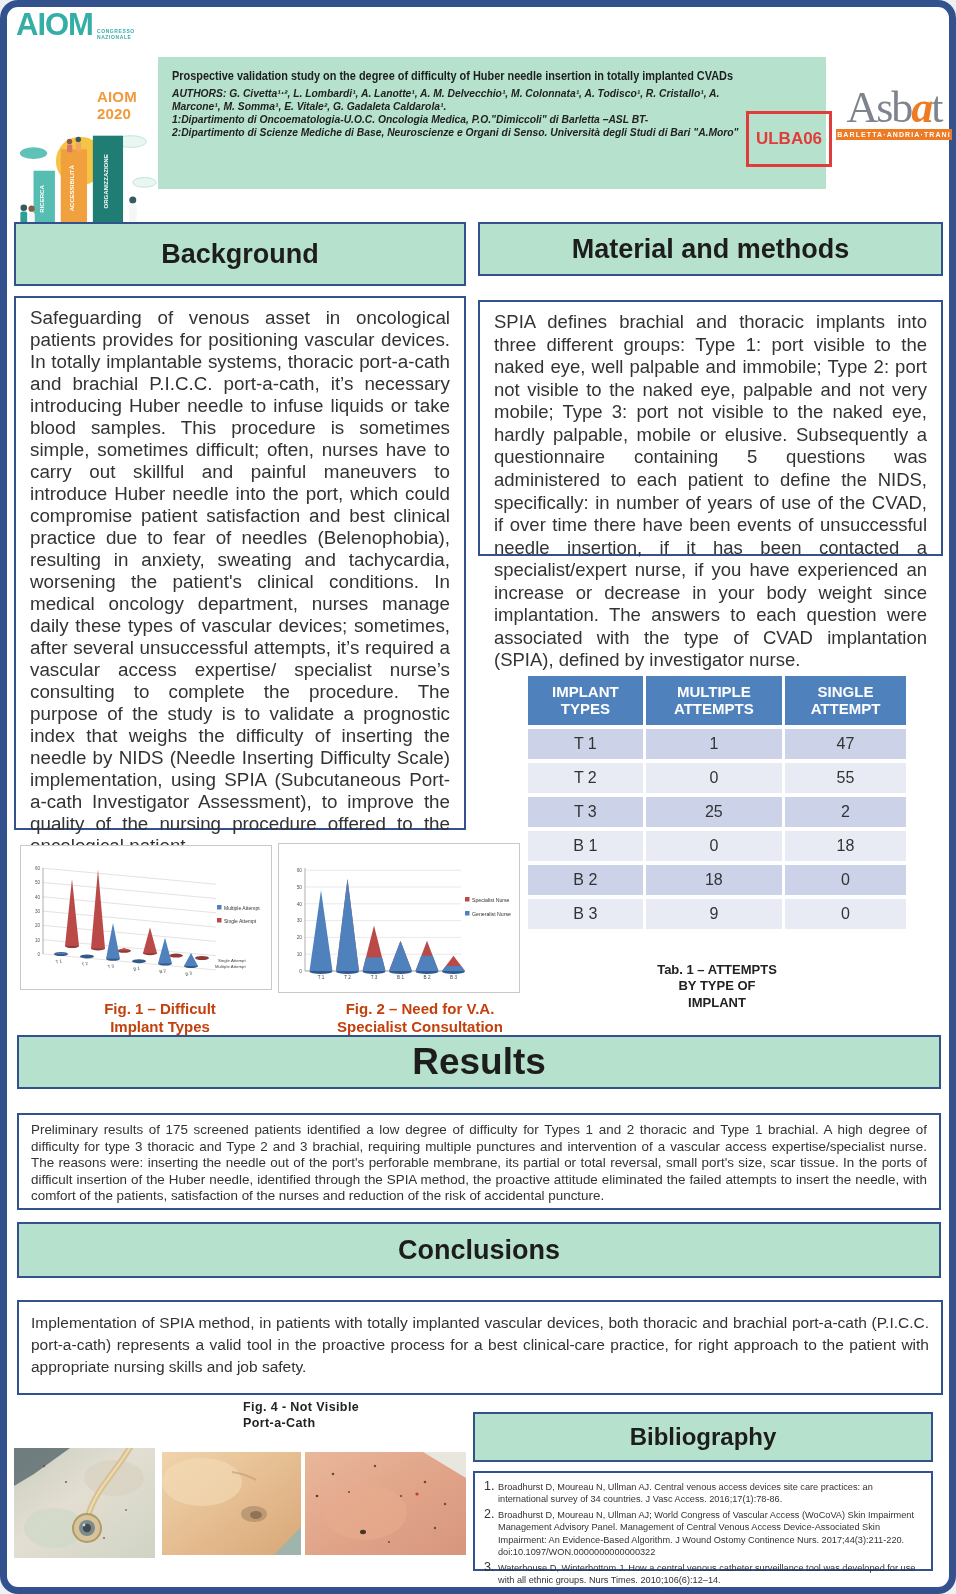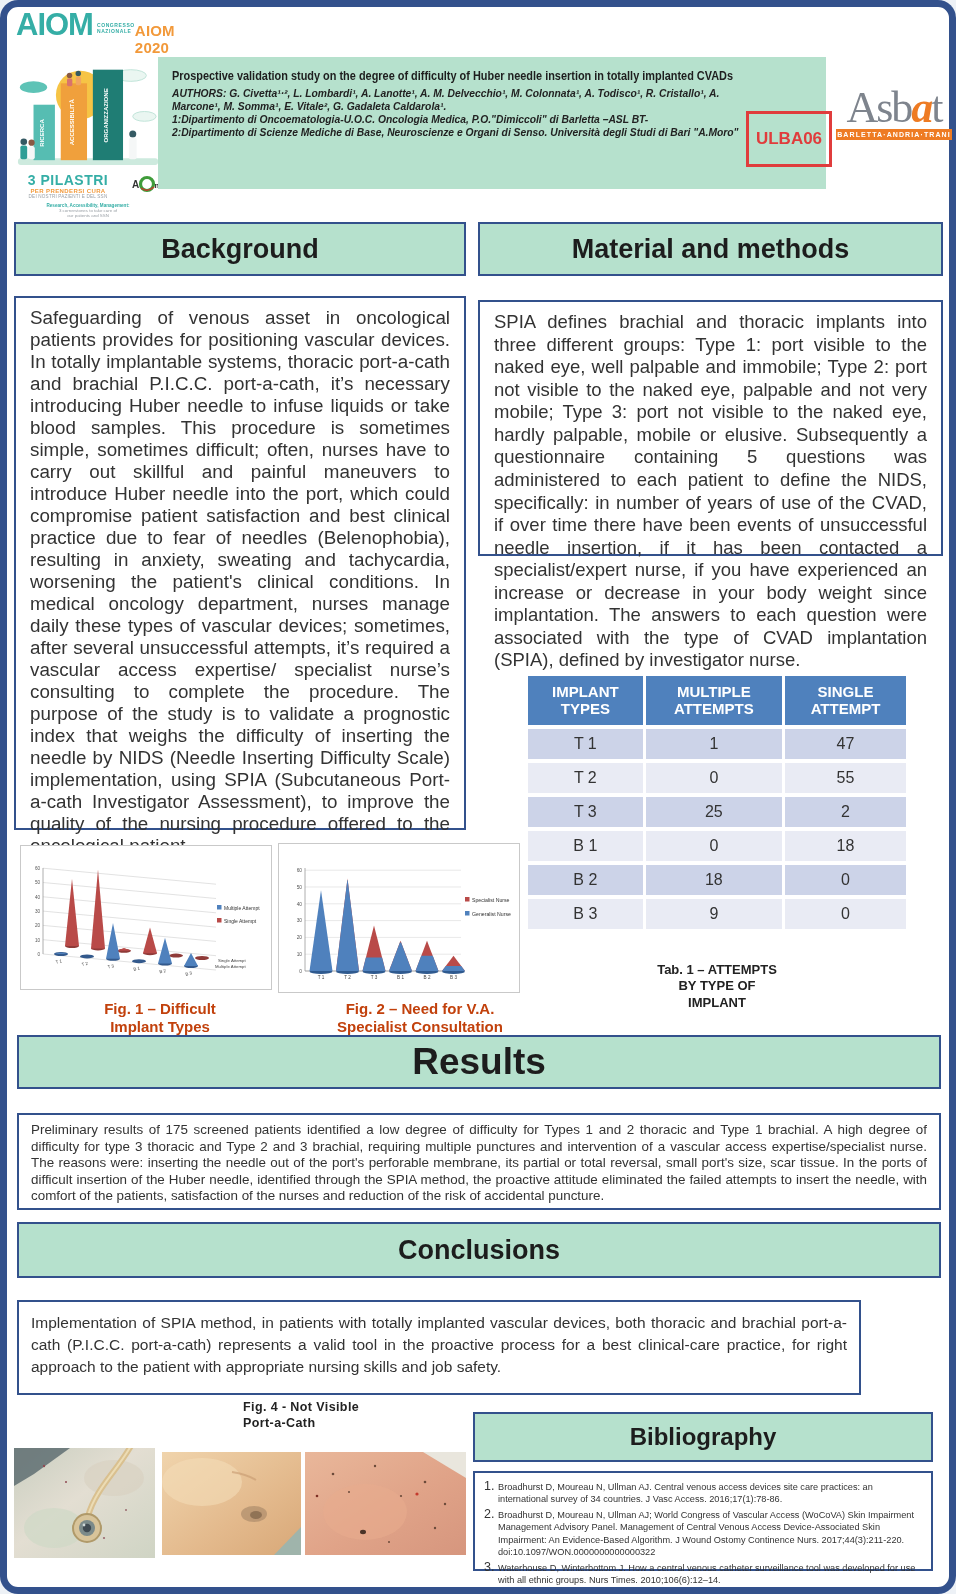--- a/index.html
+++ b/index.html
@@ -4,21 +4,21 @@
 <style>
   html,body{margin:0;padding:0;}
   body{width:956px;height:1594px;position:relative;background:#edf1f6;
        font-family:"Liberation Sans", sans-serif;overflow:hidden;}
   .poster{position:absolute;inset:0;background:#fff;border-radius:18px;
           box-shadow:inset 0 0 0 7px #33518c;}
   
   .congress-logo{position:absolute;left:16px;top:12px;width:144px;}
   .congress-top{display:flex;align-items:flex-start;gap:4px;}
   .xxii{font-size:31px;font-weight:bold;color:#35aea6;line-height:.85;letter-spacing:-1px;}
-  .congress-right{display:flex;flex-direction:row;margin-top:10px;}
+  .congress-right{display:flex;flex-direction:column;margin-top:16px;gap:48px;}
   .congress-small{font-size:5px;color:#35aea6;letter-spacing:.6px;font-weight:bold;}
   .congress-name{font-size:15px;font-weight:bold;color:#f2993a;letter-spacing:.2px;}
   .pillars-wrap{margin-top:2px;}
   .tre-pilastri{margin-top:1px;display:flex;align-items:center;gap:10px;}
   .tp-col{text-align:center;flex:1;}
   .tp-title{font-size:14px;font-weight:bold;color:#35aea6;letter-spacing:.5px;}
   .tp-sub{font-size:6px;font-weight:bold;color:#f2993a;letter-spacing:.4px;}
   .tp-sub2{font-size:4.6px;color:#9aa0a6;letter-spacing:.2px;}
   .tp-foot{margin-top:4px;text-align:center;}
   .tp-f1{font-size:4.6px;font-weight:bold;color:#35aea6;}
@@ -34,28 +34,28 @@
   .asbat{position:absolute;left:836px;top:88px;width:116px;text-align:center;}
   .asbat-word{font-family:"Liberation Serif",serif;font-size:44px;line-height:.9;color:#7e848d;letter-spacing:-2px;}
   .asbat-a{color:#ee7b23;font-style:italic;font-weight:bold;}
   .asbat-bar{background:#ee7b23;color:#fff;font-size:7px;font-weight:bold;letter-spacing:1.1px;
              padding:2px 0;margin-top:1px;}
   
   .sec-header{position:absolute;background:#b6e1cd;border:2px solid #33518c;display:flex;
               align-items:center;justify-content:center;font-weight:bold;color:#1d1d1d;box-sizing:border-box;}
   .sec-box{position:absolute;border:2px solid #33518c;background:#fff;box-sizing:border-box;
            color:#333;text-align:justify;}
-  .h-bg{left:14px;top:222px;width:452px;height:54px;font-size:27px;}
+  .h-bg{left:14px;top:222px;width:452px;height:64px;font-size:27px;}
   .h-mm{left:478px;top:222px;width:465px;height:54px;font-size:27px;}
   .box-bg{left:14px;top:296px;width:452px;height:534px;padding:9px 14px;font-size:18.8px;line-height:1.17;}
   .box-mm{left:478px;top:300px;width:465px;height:256px;padding:9px 14px;font-size:18.5px;line-height:1.22;}
   .h-results{left:17px;top:1035px;width:924px;height:54px;font-size:37px;}
   .box-results{left:17px;top:1113px;width:924px;height:97px;padding:7px 12px;font-size:13.4px;line-height:1.24;}
   .h-conc{left:17px;top:1222px;width:924px;height:56px;font-size:27px;}
-  .box-conc{left:17px;top:1300px;width:844px;height:95px;padding:10px 12px;font-size:15.5px;line-height:1.43;}
+  .box-conc{left:17px;top:1300px;width:926px;height:95px;padding:10px 12px;font-size:15.5px;line-height:1.43;}
   .h-bib{left:473px;top:1412px;width:460px;height:50px;font-size:24px;}
   .box-bib{left:473px;top:1471px;width:460px;height:100px;padding:3px 8px 3px 6px;text-align:left;}
   .box-bib ol{margin:2px 0 0 0;padding-left:17px;}
   .box-bib li{font-size:9.2px;line-height:1.32;color:#333;margin-bottom:1px;}
   .box-bib li::marker{font-size:12.5px;color:#333;}
   
   .implant-table{position:absolute;left:528px;top:676px;width:378px;border-collapse:separate;border-spacing:0;}
   .implant-table th{background:#4f81bd;color:#fff;font-size:15px;font-weight:bold;padding:7px 4px;
                     white-space:pre-line;line-height:1.15;}
   .implant-table td{font-size:16px;color:#333;text-align:center;padding:6px 4px;}

